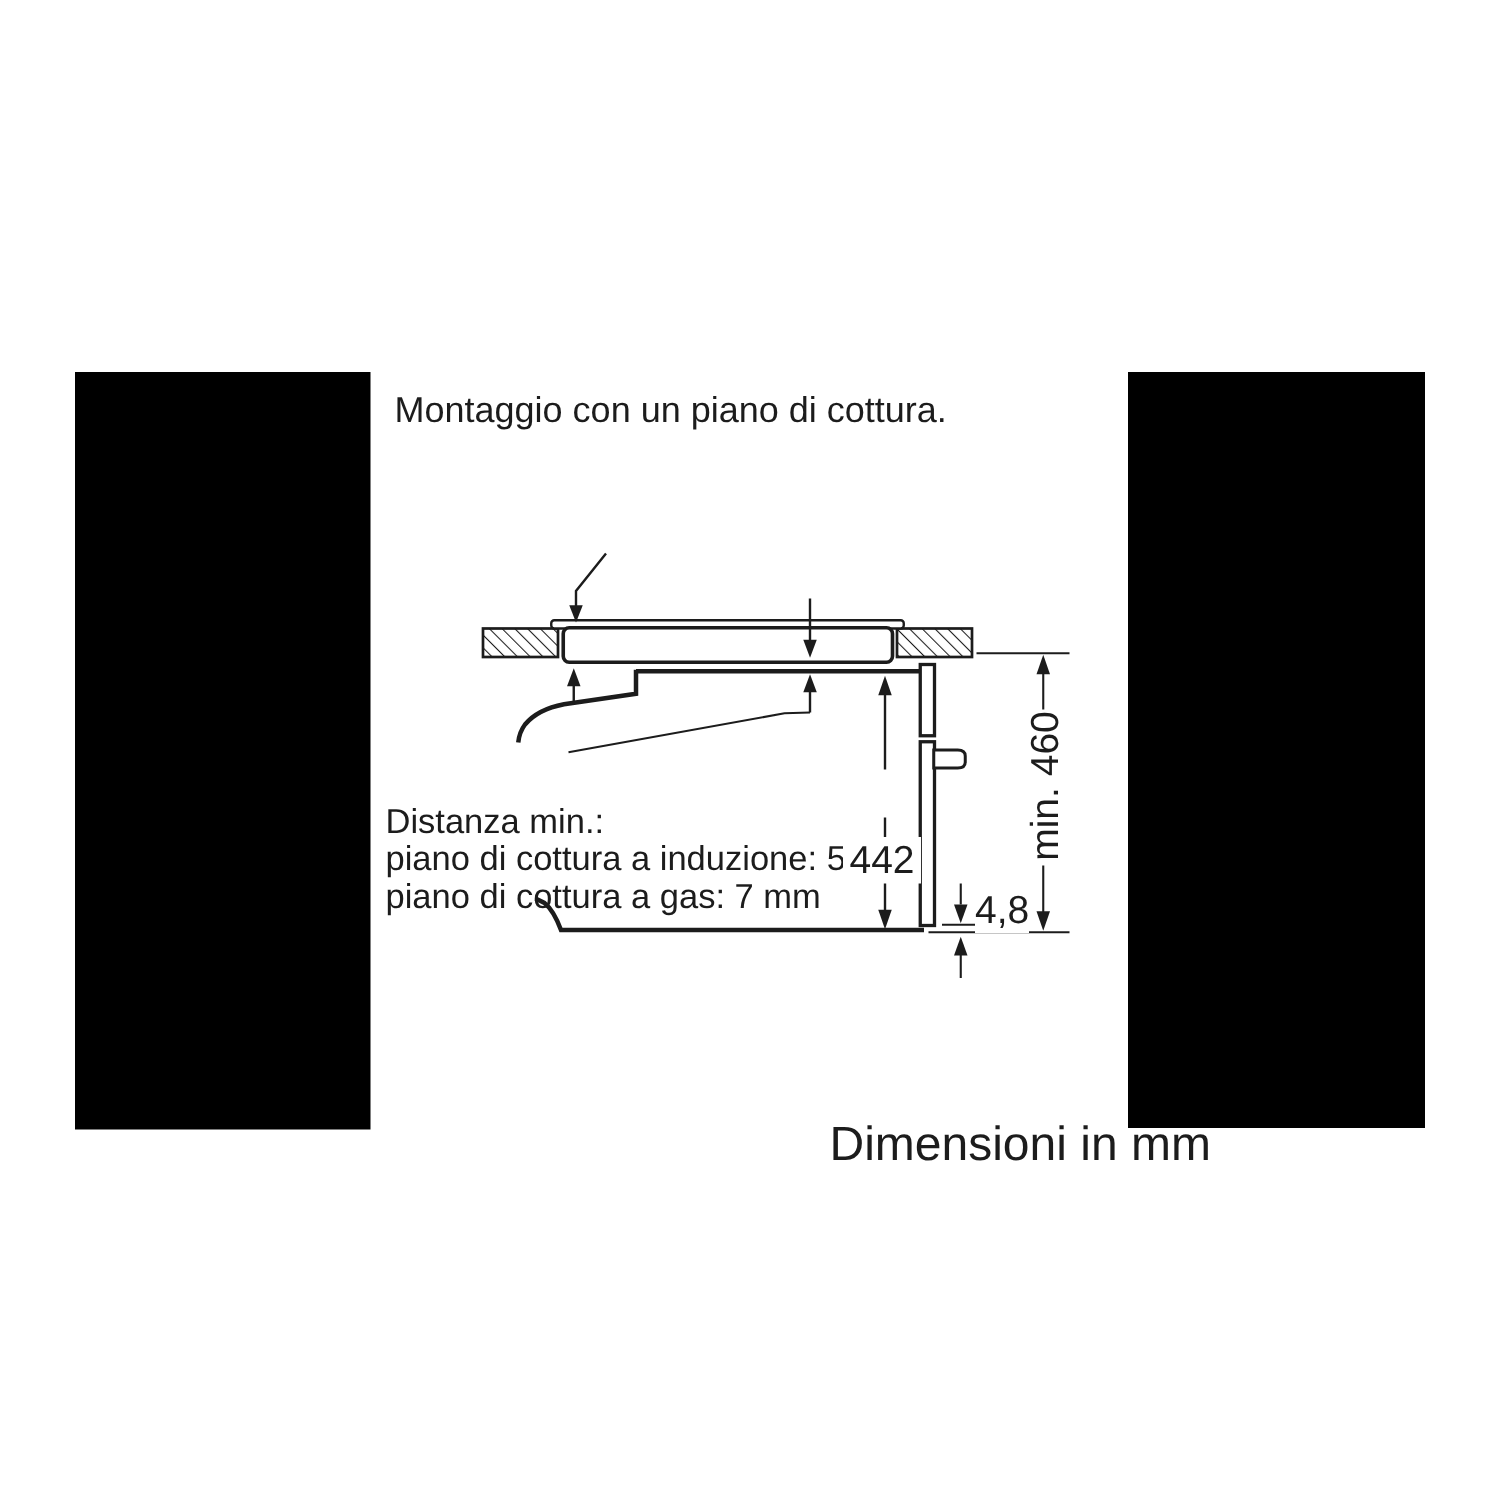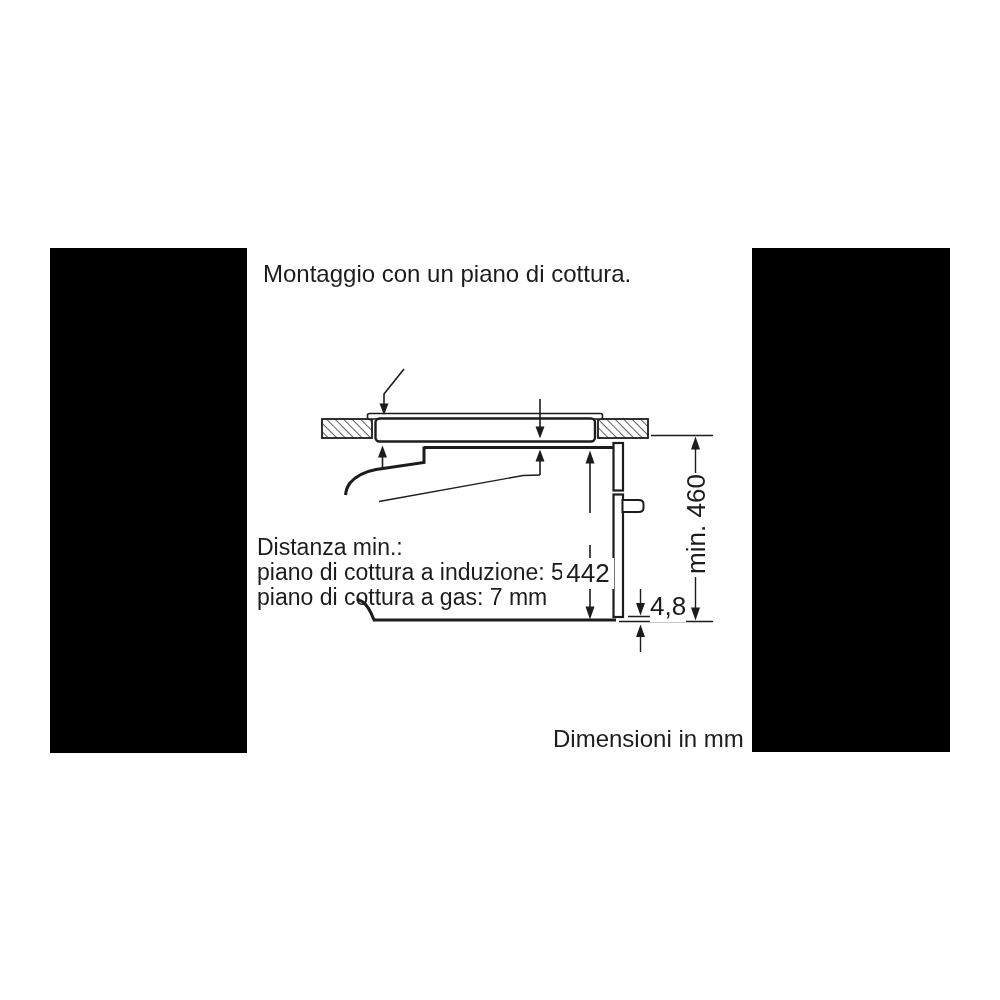--- a/index.html
+++ b/index.html
@@ -12,21 +12,21 @@
     overflow:hidden;
   }
   .bar{position:absolute;background:#000;}
   .bar-left{left:50px;top:248px;width:197px;height:505px;}
   .bar-right{left:752px;top:248px;width:198px;height:504px;}
   .txt{position:absolute;white-space:nowrap;}
   .title{left:263px;top:260px;font-size:24px;line-height:28px;}
   .note{left:404px;top:325px;font-size:23px;line-height:23.5px;white-space:pre-line;}
   .distanza{left:257px;top:505px;font-size:23px;line-height:25px;margin-top:30px;}
   .distanza div{height:25px;}
-  .footer{left:553px;top:725px;font-size:24px;}
+  .footer{left:553px;top:744px;font-size:32px;}
   .dim{font-size:26px;background:#ffffff;}
   .dim-442{left:562px;top:514px;width:52px;text-align:center;margin-top:44px;}
   .dim-460{left:646px;top:509px;width:100px;height:30px;line-height:30px;text-align:center;
            transform:rotate(-90deg);transform-origin:center;}
   .dim-75{left:650px;top:591px;}
   svg{position:absolute;left:0;top:0;}
 </style>
 </head>
 <body>
 

